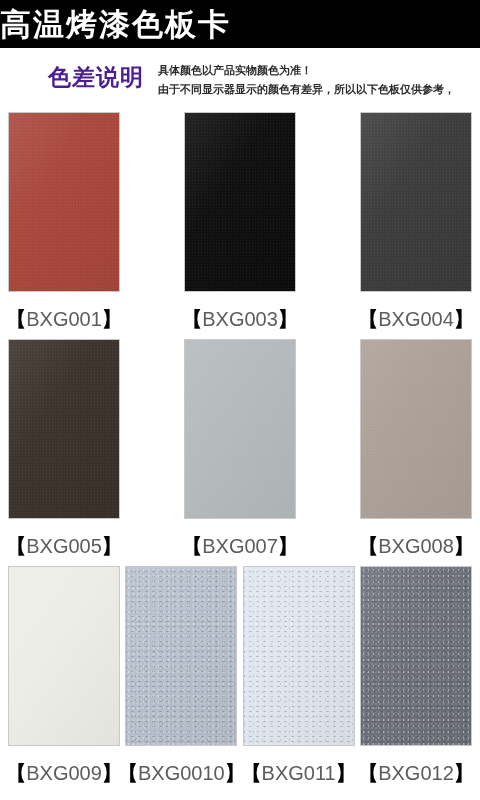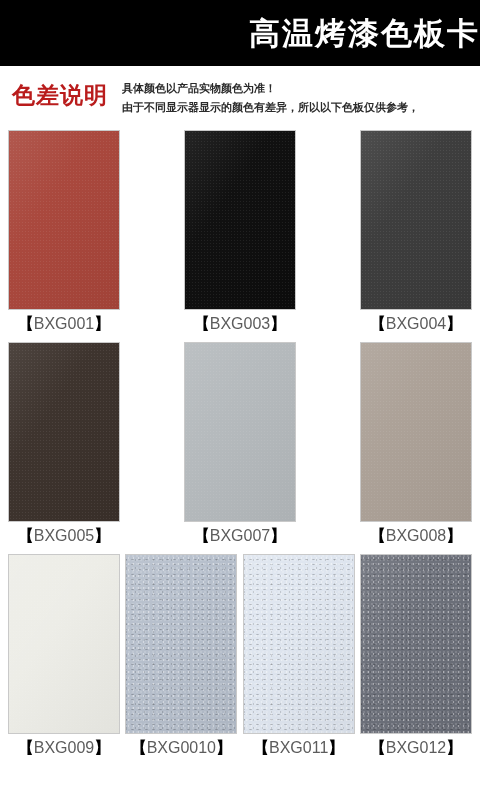--- a/index.html
+++ b/index.html
@@ -11,53 +11,54 @@
     width: 480px;
     height: 800px;
     overflow: hidden;
     font-family: "Liberation Sans", "DejaVu Sans", sans-serif;
     -webkit-font-smoothing: antialiased;
   }
 
   
   .header-band {
     width: 480px;
-    height: 66px;
+    height: 48px;
     background: #000000;
     display: flex;
     align-items: center;
-    justify-content: flex-end;
+    justify-content: flex-start;
     box-sizing: border-box;
   }
   .header-title {
     color: #ffffff;
     font-size: 31px;
     font-weight: 700;
     letter-spacing: 2px;
     line-height: 1;
     white-space: nowrap;
   }
 
   
   .notice {
     display: flex;
     align-items: flex-start;
     padding: 13px 10px 0 12px;
     box-sizing: border-box;
     height: 64px;
   }
   .notice-heading {
-    color: #b91c1c;
+    color: #4c1d95;
     font-size: 23px;
     font-weight: 700;
     letter-spacing: 1px;
     line-height: 1.1;
     white-space: nowrap;
     flex: 0 0 auto;
     padding-top: 4px;
+    margin-left: 36px;
   }
   .notice-body {
     margin-left: 14px;
     color: #2b2b2b;
     font-size: 11px;
     font-weight: 600;
     line-height: 1.75;
     flex: 1 1 auto;
   }
   .notice-line { display: block; white-space: nowrap; }
@@ -110,23 +111,23 @@
   }
   .sheen {
     position: absolute;
     inset: 0;
     background: linear-gradient(125deg,
                 rgba(255,255,255,0.10) 0%,
                 rgba(255,255,255,0.02) 38%,
                 rgba(0,0,0,0.045) 100%);
   }
   .swatch-label {
-    margin-top: 6px;
+    margin-top: 17px;
     margin-bottom: 7px;
-    font-size: 16px;
+    font-size: 20px;
     line-height: 1;
     white-space: nowrap;
     color: #5c5c5c;
     font-weight: 400;
   }
   .swatch-label .brk {
     color: #000000;
     font-weight: 700;
     font-family: "DejaVu Sans", sans-serif;
   }

